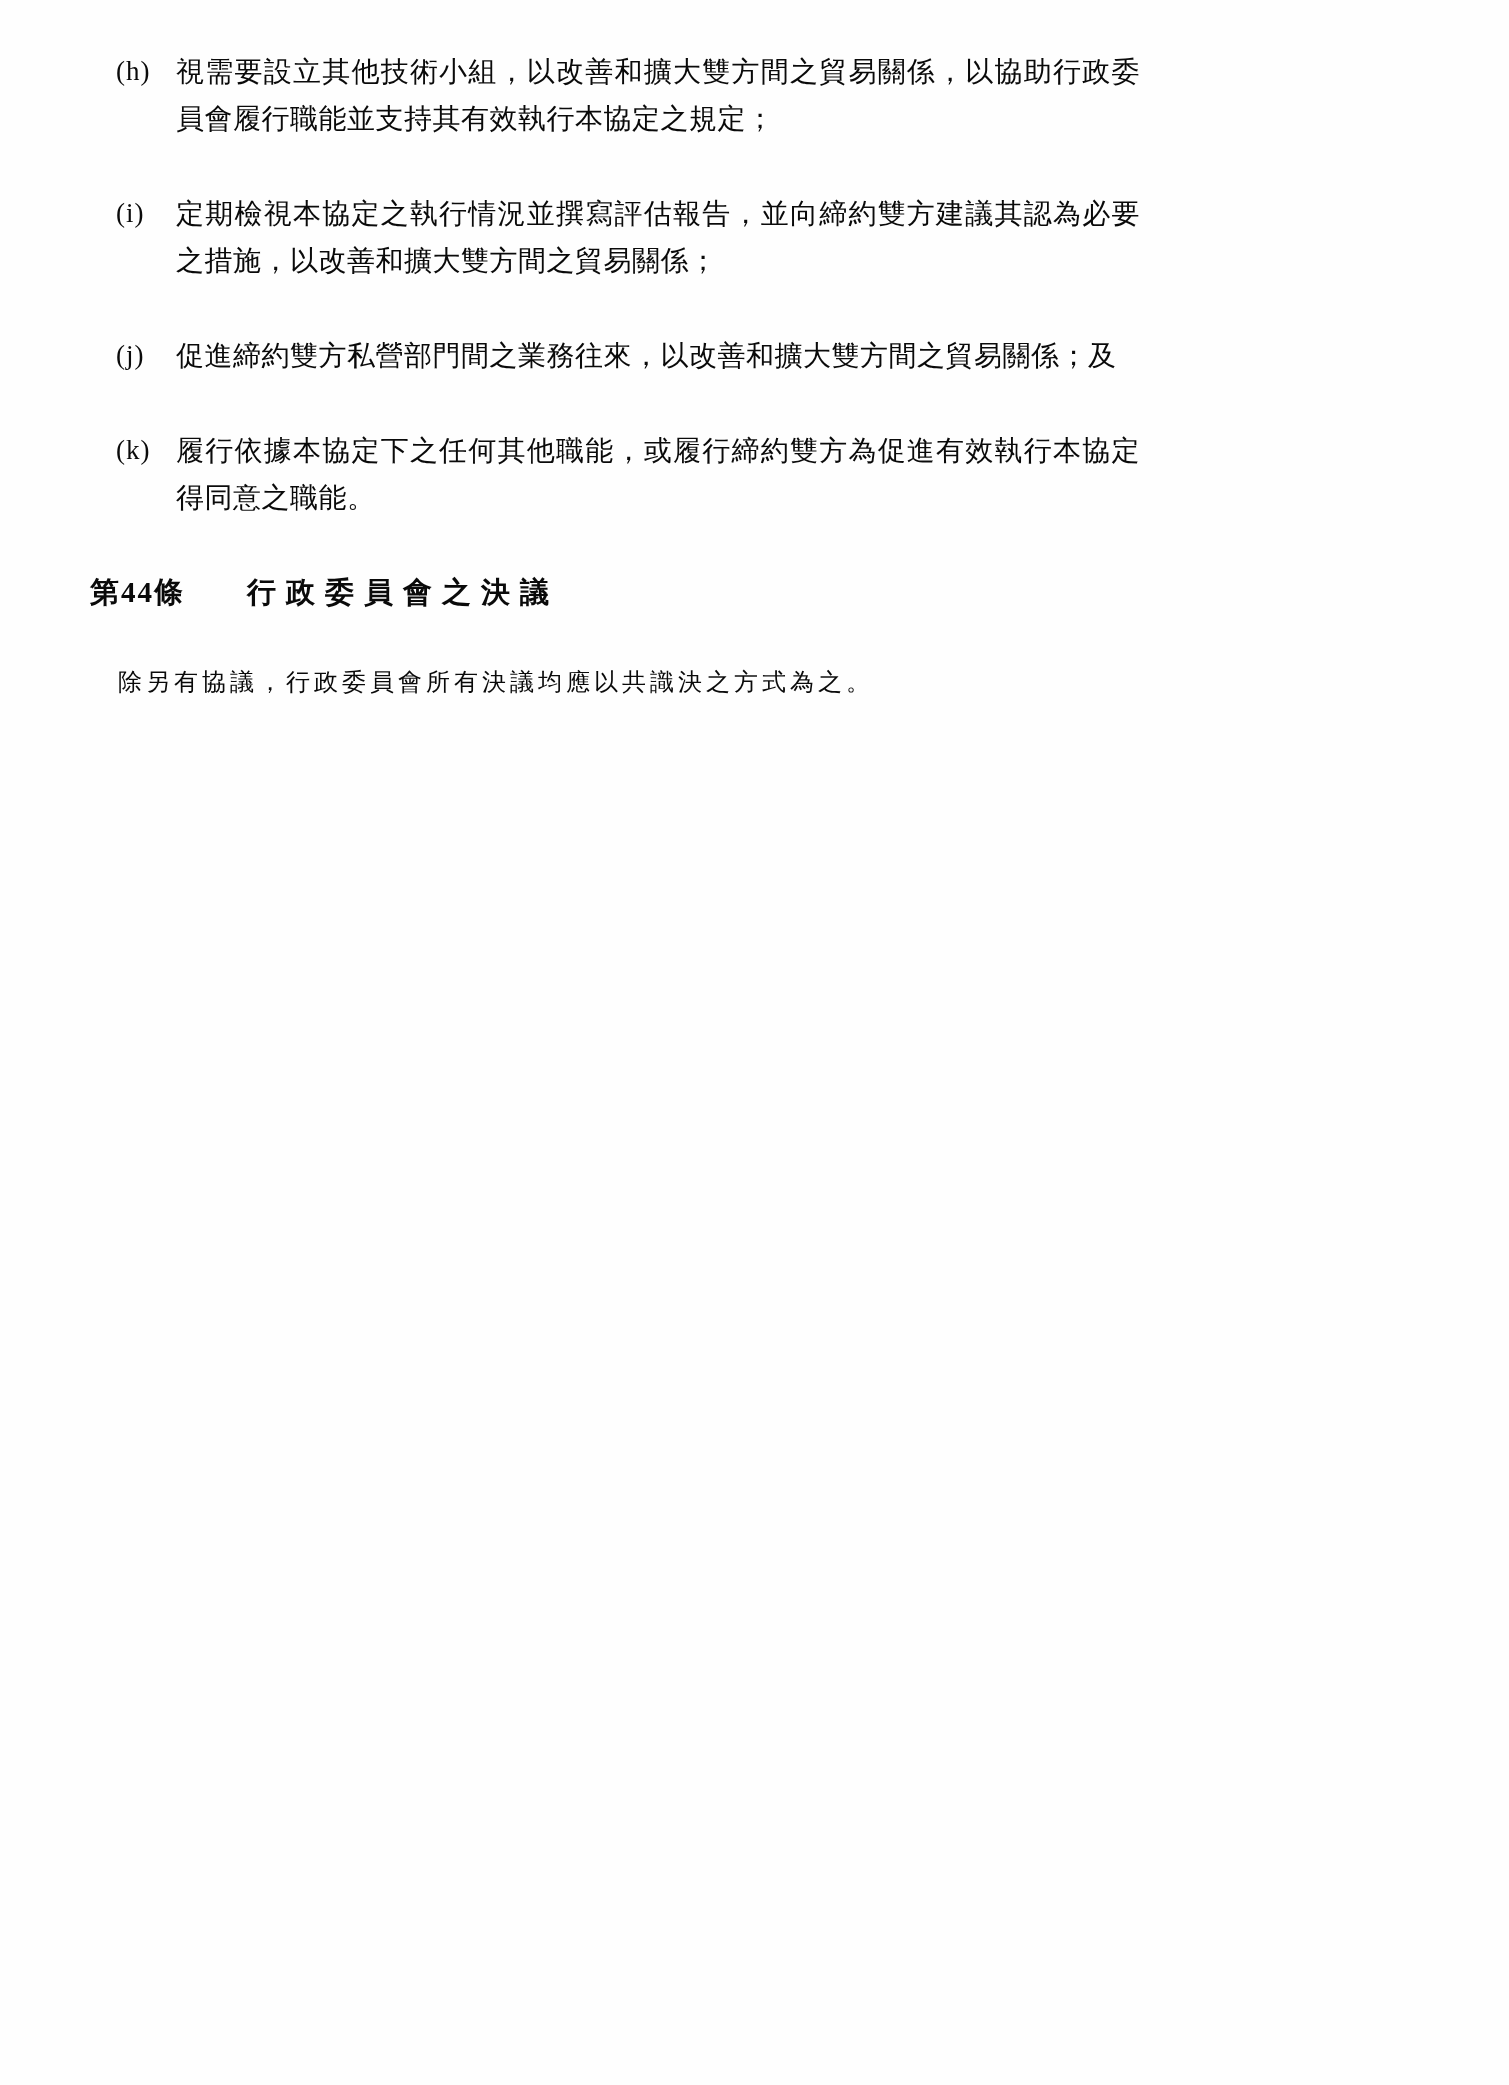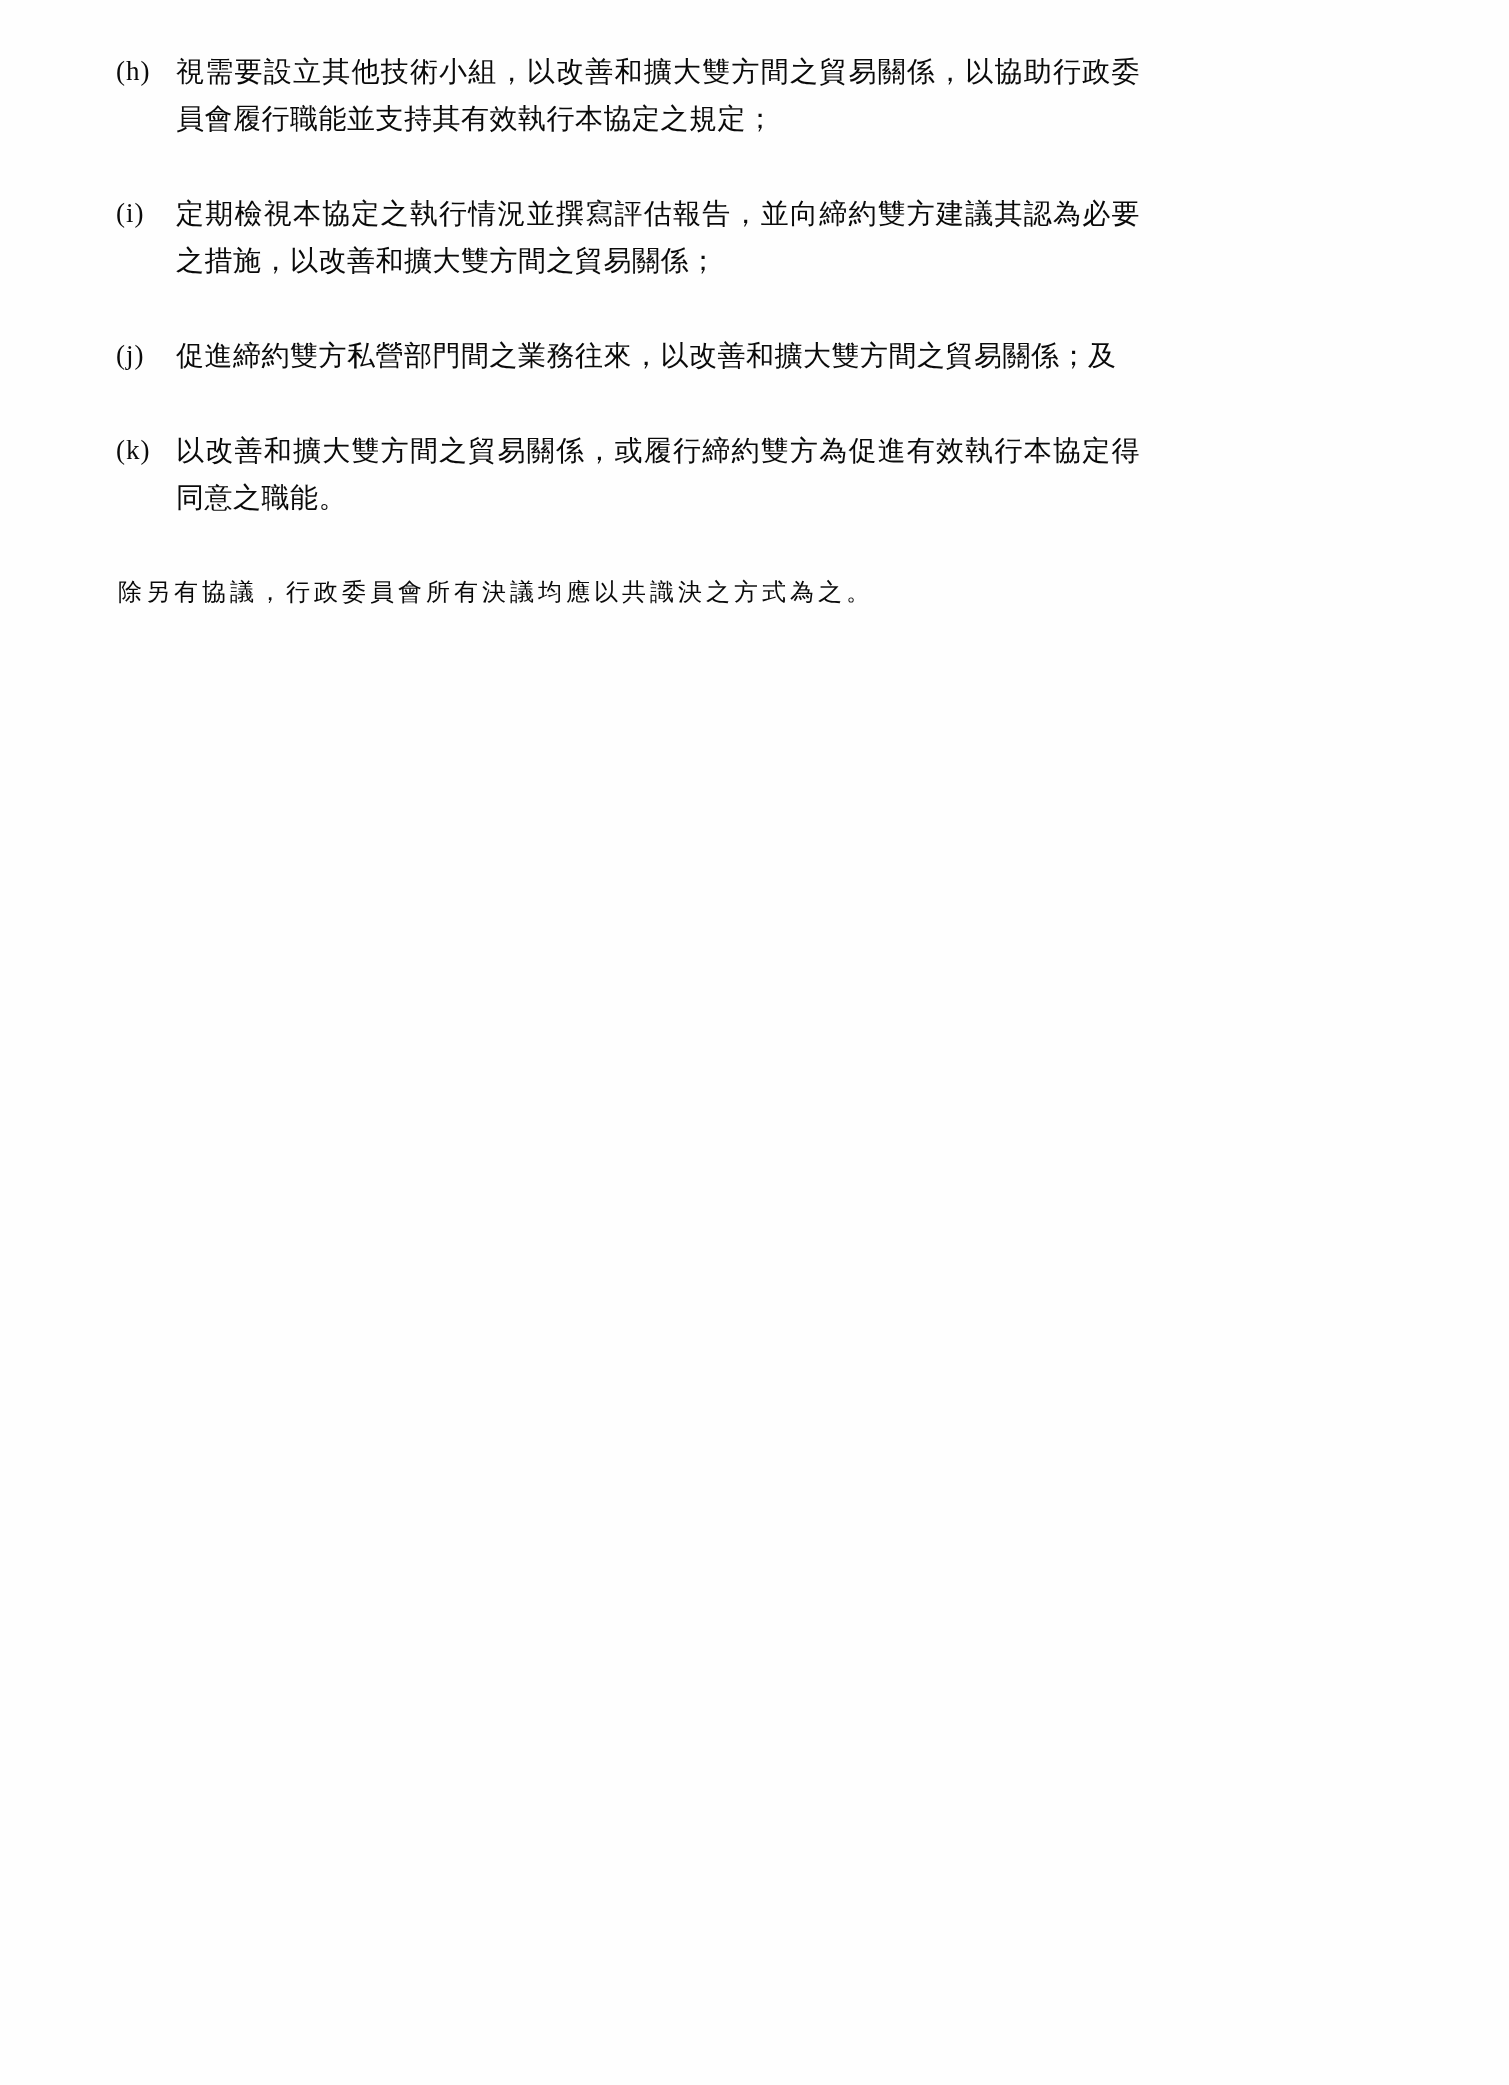--- a/index.html
+++ b/index.html
@@ -83,20 +83,23 @@
       <div class="item-text">定期檢視本協定之執行情況並撰寫評估報告，並向締約雙方建議其認為必要之措施，以改善和擴大雙方間之貿易關係；</div>
     </div>
 
     <div class="list-item">
       <div class="item-label">(j)</div>
       <div class="item-text">促進締約雙方私營部門間之業務往來，以改善和擴大雙方間之貿易關係；及</div>
     </div>
 
     <div class="list-item">
       <div class="item-label">(k)</div>
-      <div class="item-text">以改善和擴大雙方間之貿易關係，或履行締約雙方為促進有效執行本協定得同意之職能。</div>
+      <div class="item-text">履行依據本協定下之任何其他職能，或履行締約雙方為促進有效執行本協定得同意之職能。</div>
     </div>
 
+    <div class="article-heading">
+      <span class="article-number">第44條</span><span class="article-title">行政委員會之決議</span>
+    </div>
 
     <div class="body-paragraph">除另有協議，行政委員會所有決議均應以共識決之方式為之。</div>
 
   </div>
 </div>
 
 </body></html>

